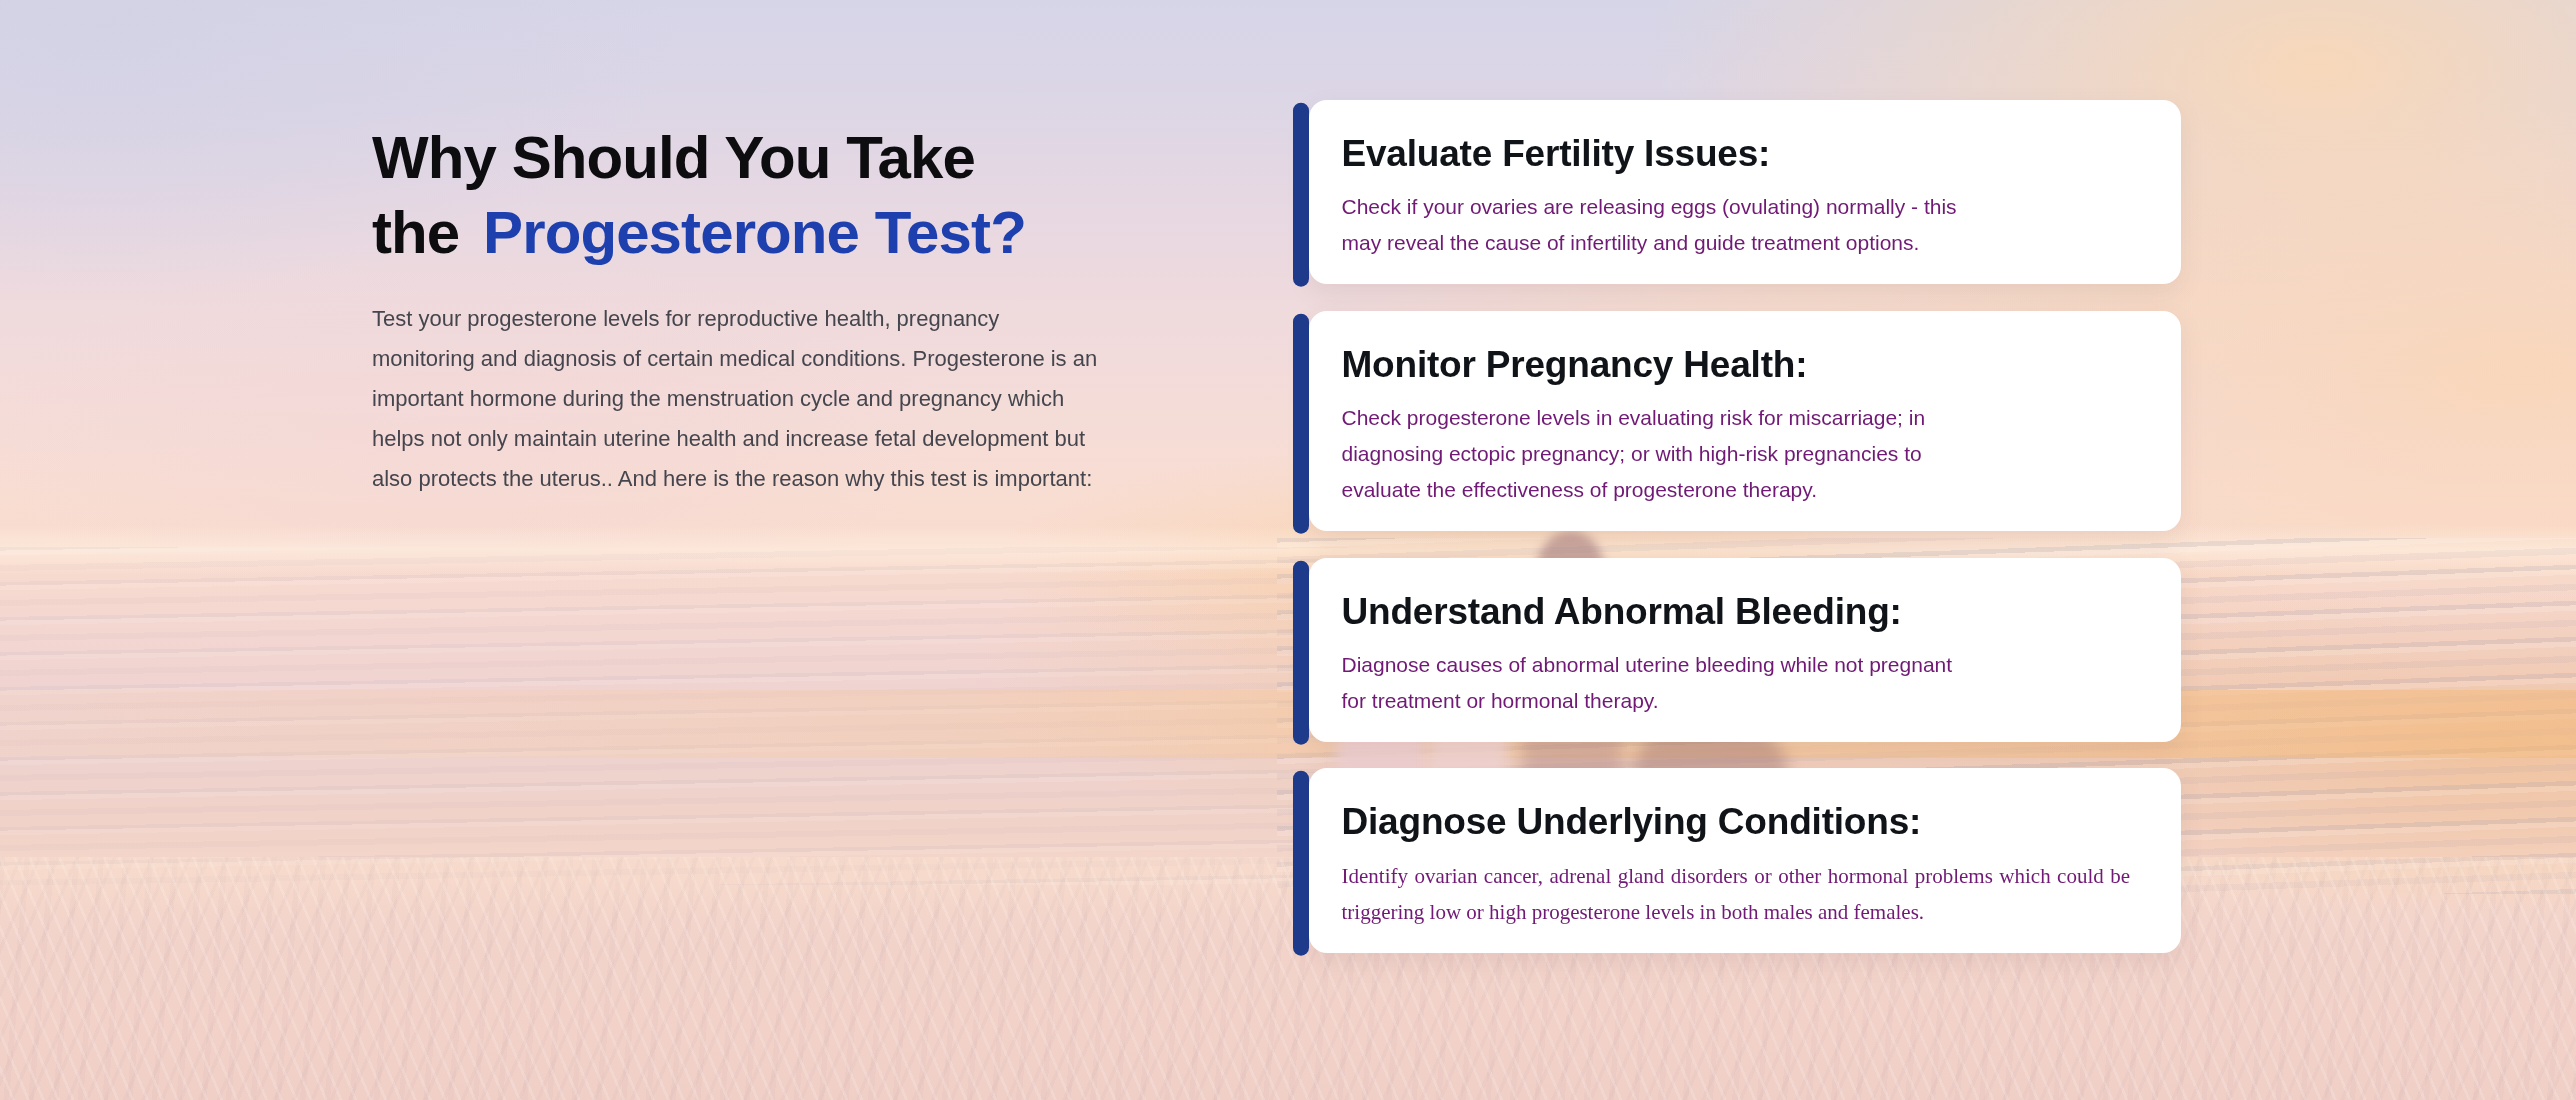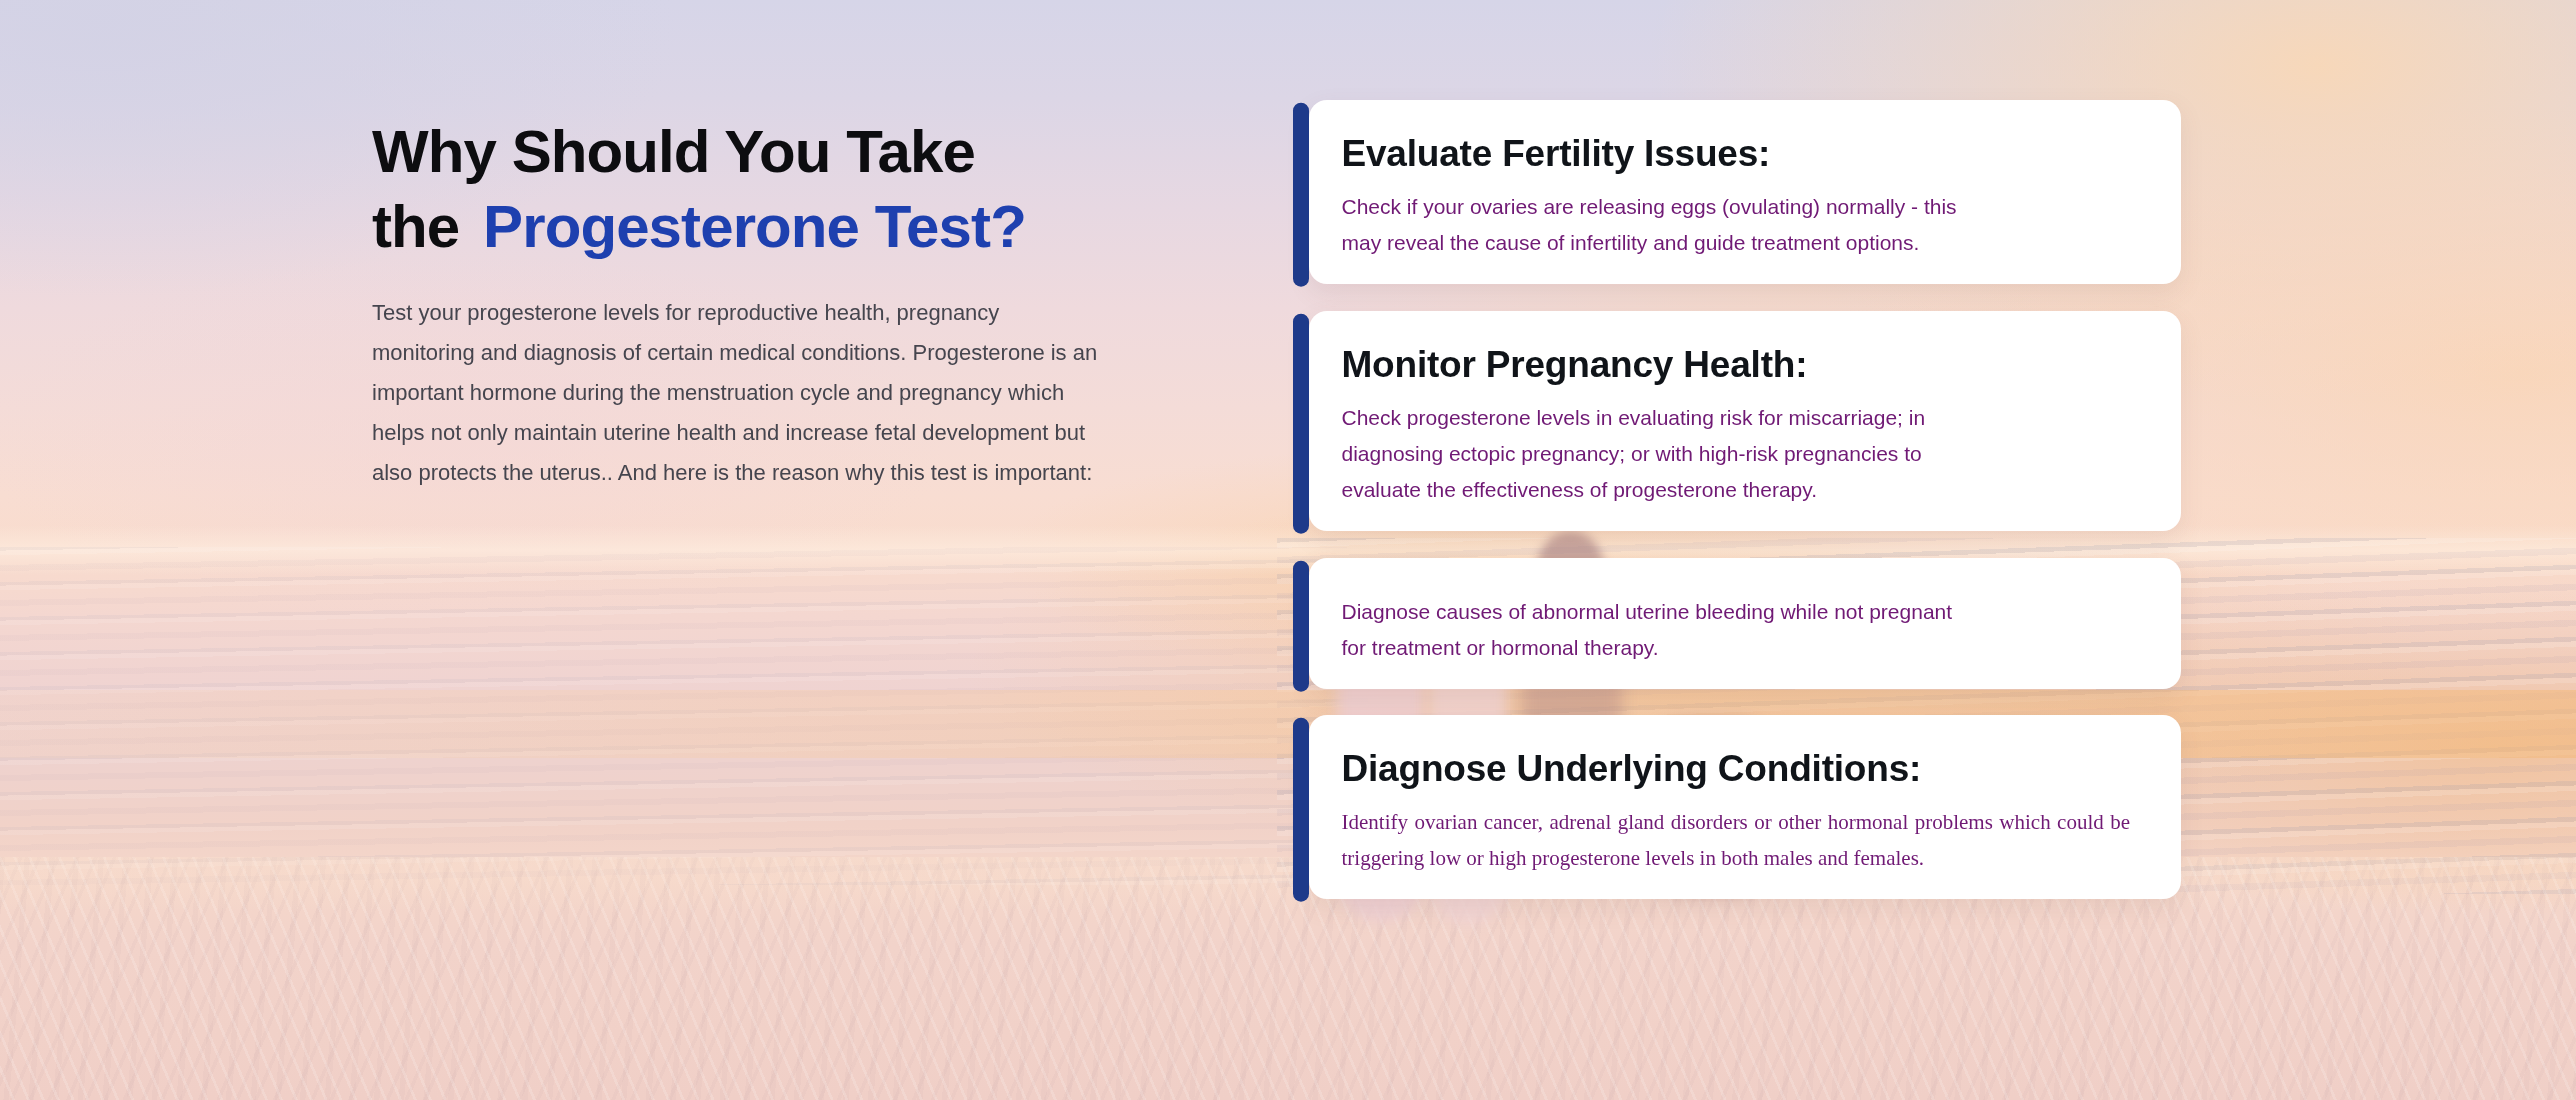--- a/index.html
+++ b/index.html
@@ -75,21 +75,21 @@
   .couple > div { position: absolute; }
   .person-light-1 { left: 1337px; top: 584px; width: 88px;  height: 338px; background: rgba(238,208,211,0.85); border-radius: 44px; filter: blur(6.4px); }
   .person-light-2 { left: 1429px; top: 597px; width: 78px;  height: 328px; background: rgba(241,212,212,0.8);  border-radius: 40px; filter: blur(6.4px); }
   .person-dark-head  { left: 1536px; top: 531px; width: 69px; height: 82px;  background: rgba(160,118,122,0.55); border-radius: 50%; filter: blur(4.6px); }
   .person-dark-body  { left: 1522px; top: 593px; width: 100px; height: 265px; background: rgba(172,130,132,0.4); border-radius: 46px; filter: blur(8.2px); }
   .person-dark-2     { left: 1633px; top: 721px; width: 155px; height: 173px; background: rgba(162,120,118,0.45); border-radius: 55px; filter: blur(7.3px); }
 
   
   .content { position: absolute; inset: 0; }
 
-  .intro-col { position: absolute; left: 372px; top: 114px; width: 967px; }
+  .intro-col { position: absolute; left: 372px; top: 120px; width: 967px; }
   .intro-col h1 {
     font-size: 60px; line-height: 75px; font-weight: 700;
     letter-spacing: -0.9px; color: #0d0d10;
   }
   .intro-col h1 .hl { color: #1e40af; margin-left: 8px; }
   .intro-col .intro {
     margin-top: 29px;
     font-size: 22px; line-height: 40px; color: #45454e;
     white-space: pre-line;
   }
@@ -172,20 +172,21 @@
           <h3>Monitor Pregnancy Health:</h3>
           <p>Check progesterone levels in evaluating risk for miscarriage; in
 diagnosing ectopic pregnancy; or with high-risk pregnancies to
 evaluate the effectiveness of progesterone therapy.</p>
         </div>
       </div>
 
       <div class="card-row">
         <div class="accent-pill"></div>
         <div class="card">
+          <h3>Understand Abnormal Bleeding:</h3>
           <p>Diagnose causes of abnormal uterine bleeding while not pregnant
 for treatment or hormonal therapy.</p>
         </div>
       </div>
 
       <div class="card-row">
         <div class="accent-pill"></div>
         <div class="card justify">
           <h3>Diagnose Underlying Conditions:</h3>
           <p>Identify ovarian cancer, adrenal gland disorders or other hormonal problems which could be triggering low or high progesterone levels in both males and females.</p>

